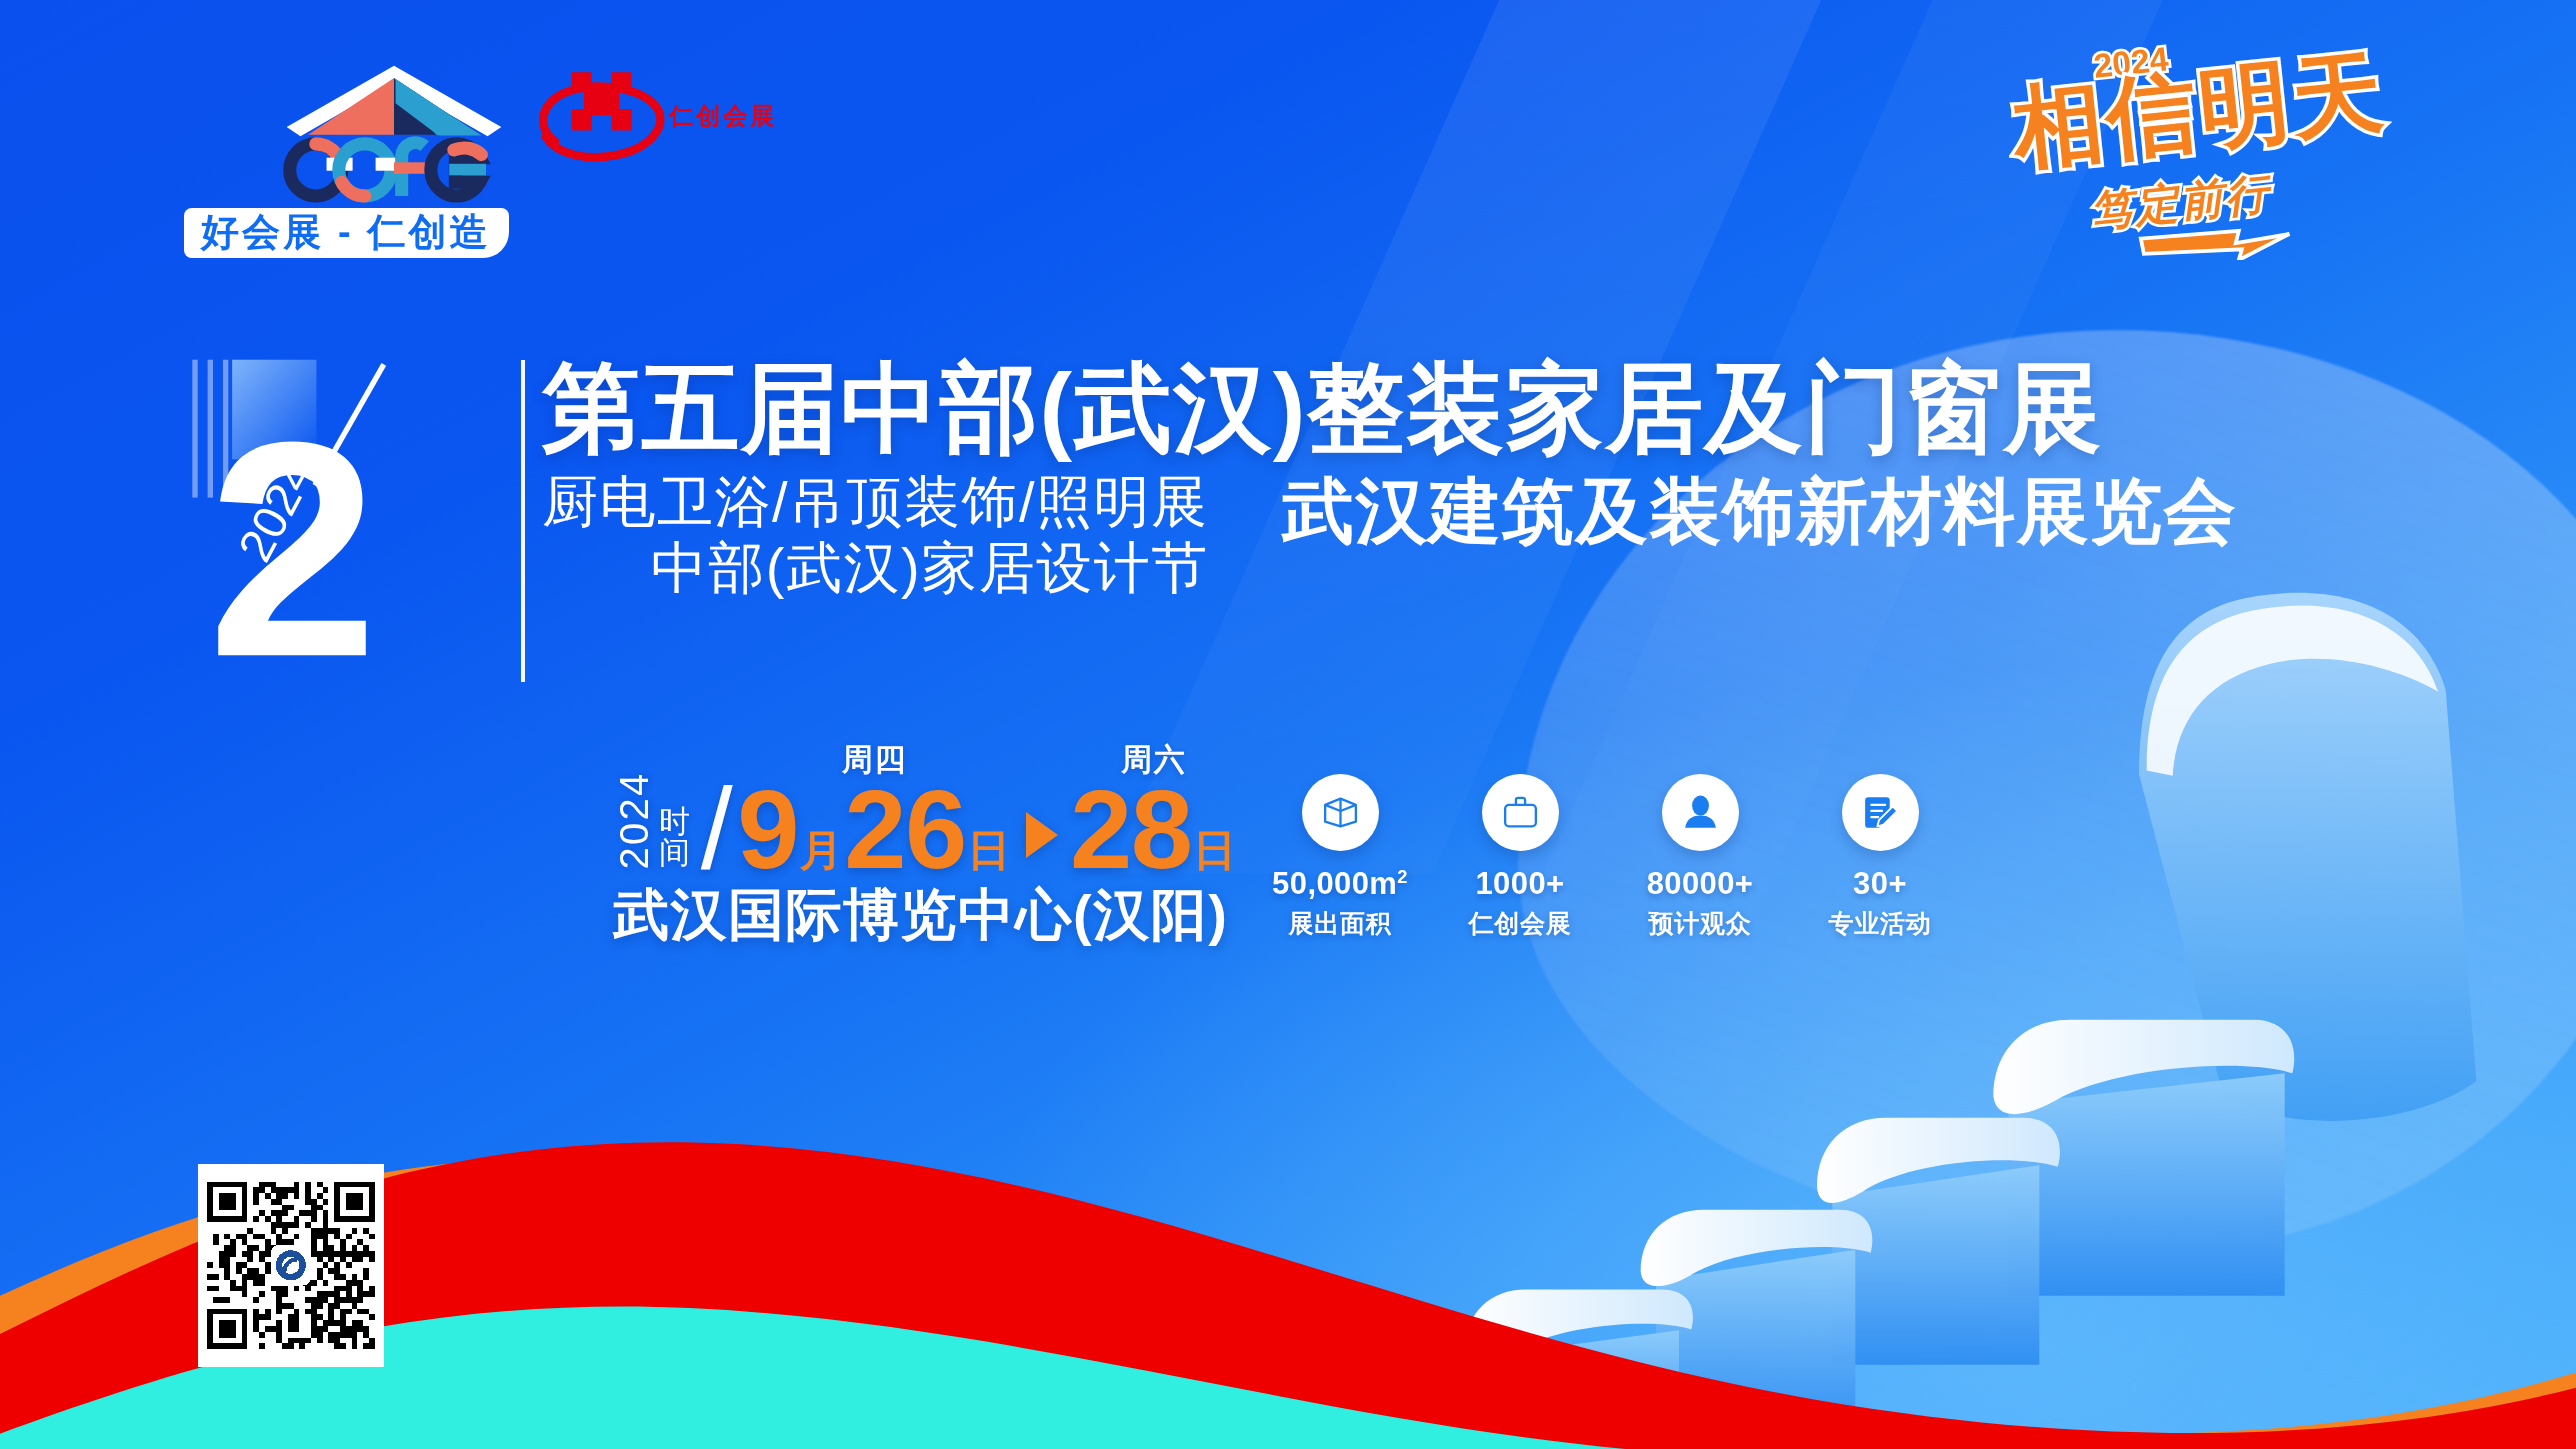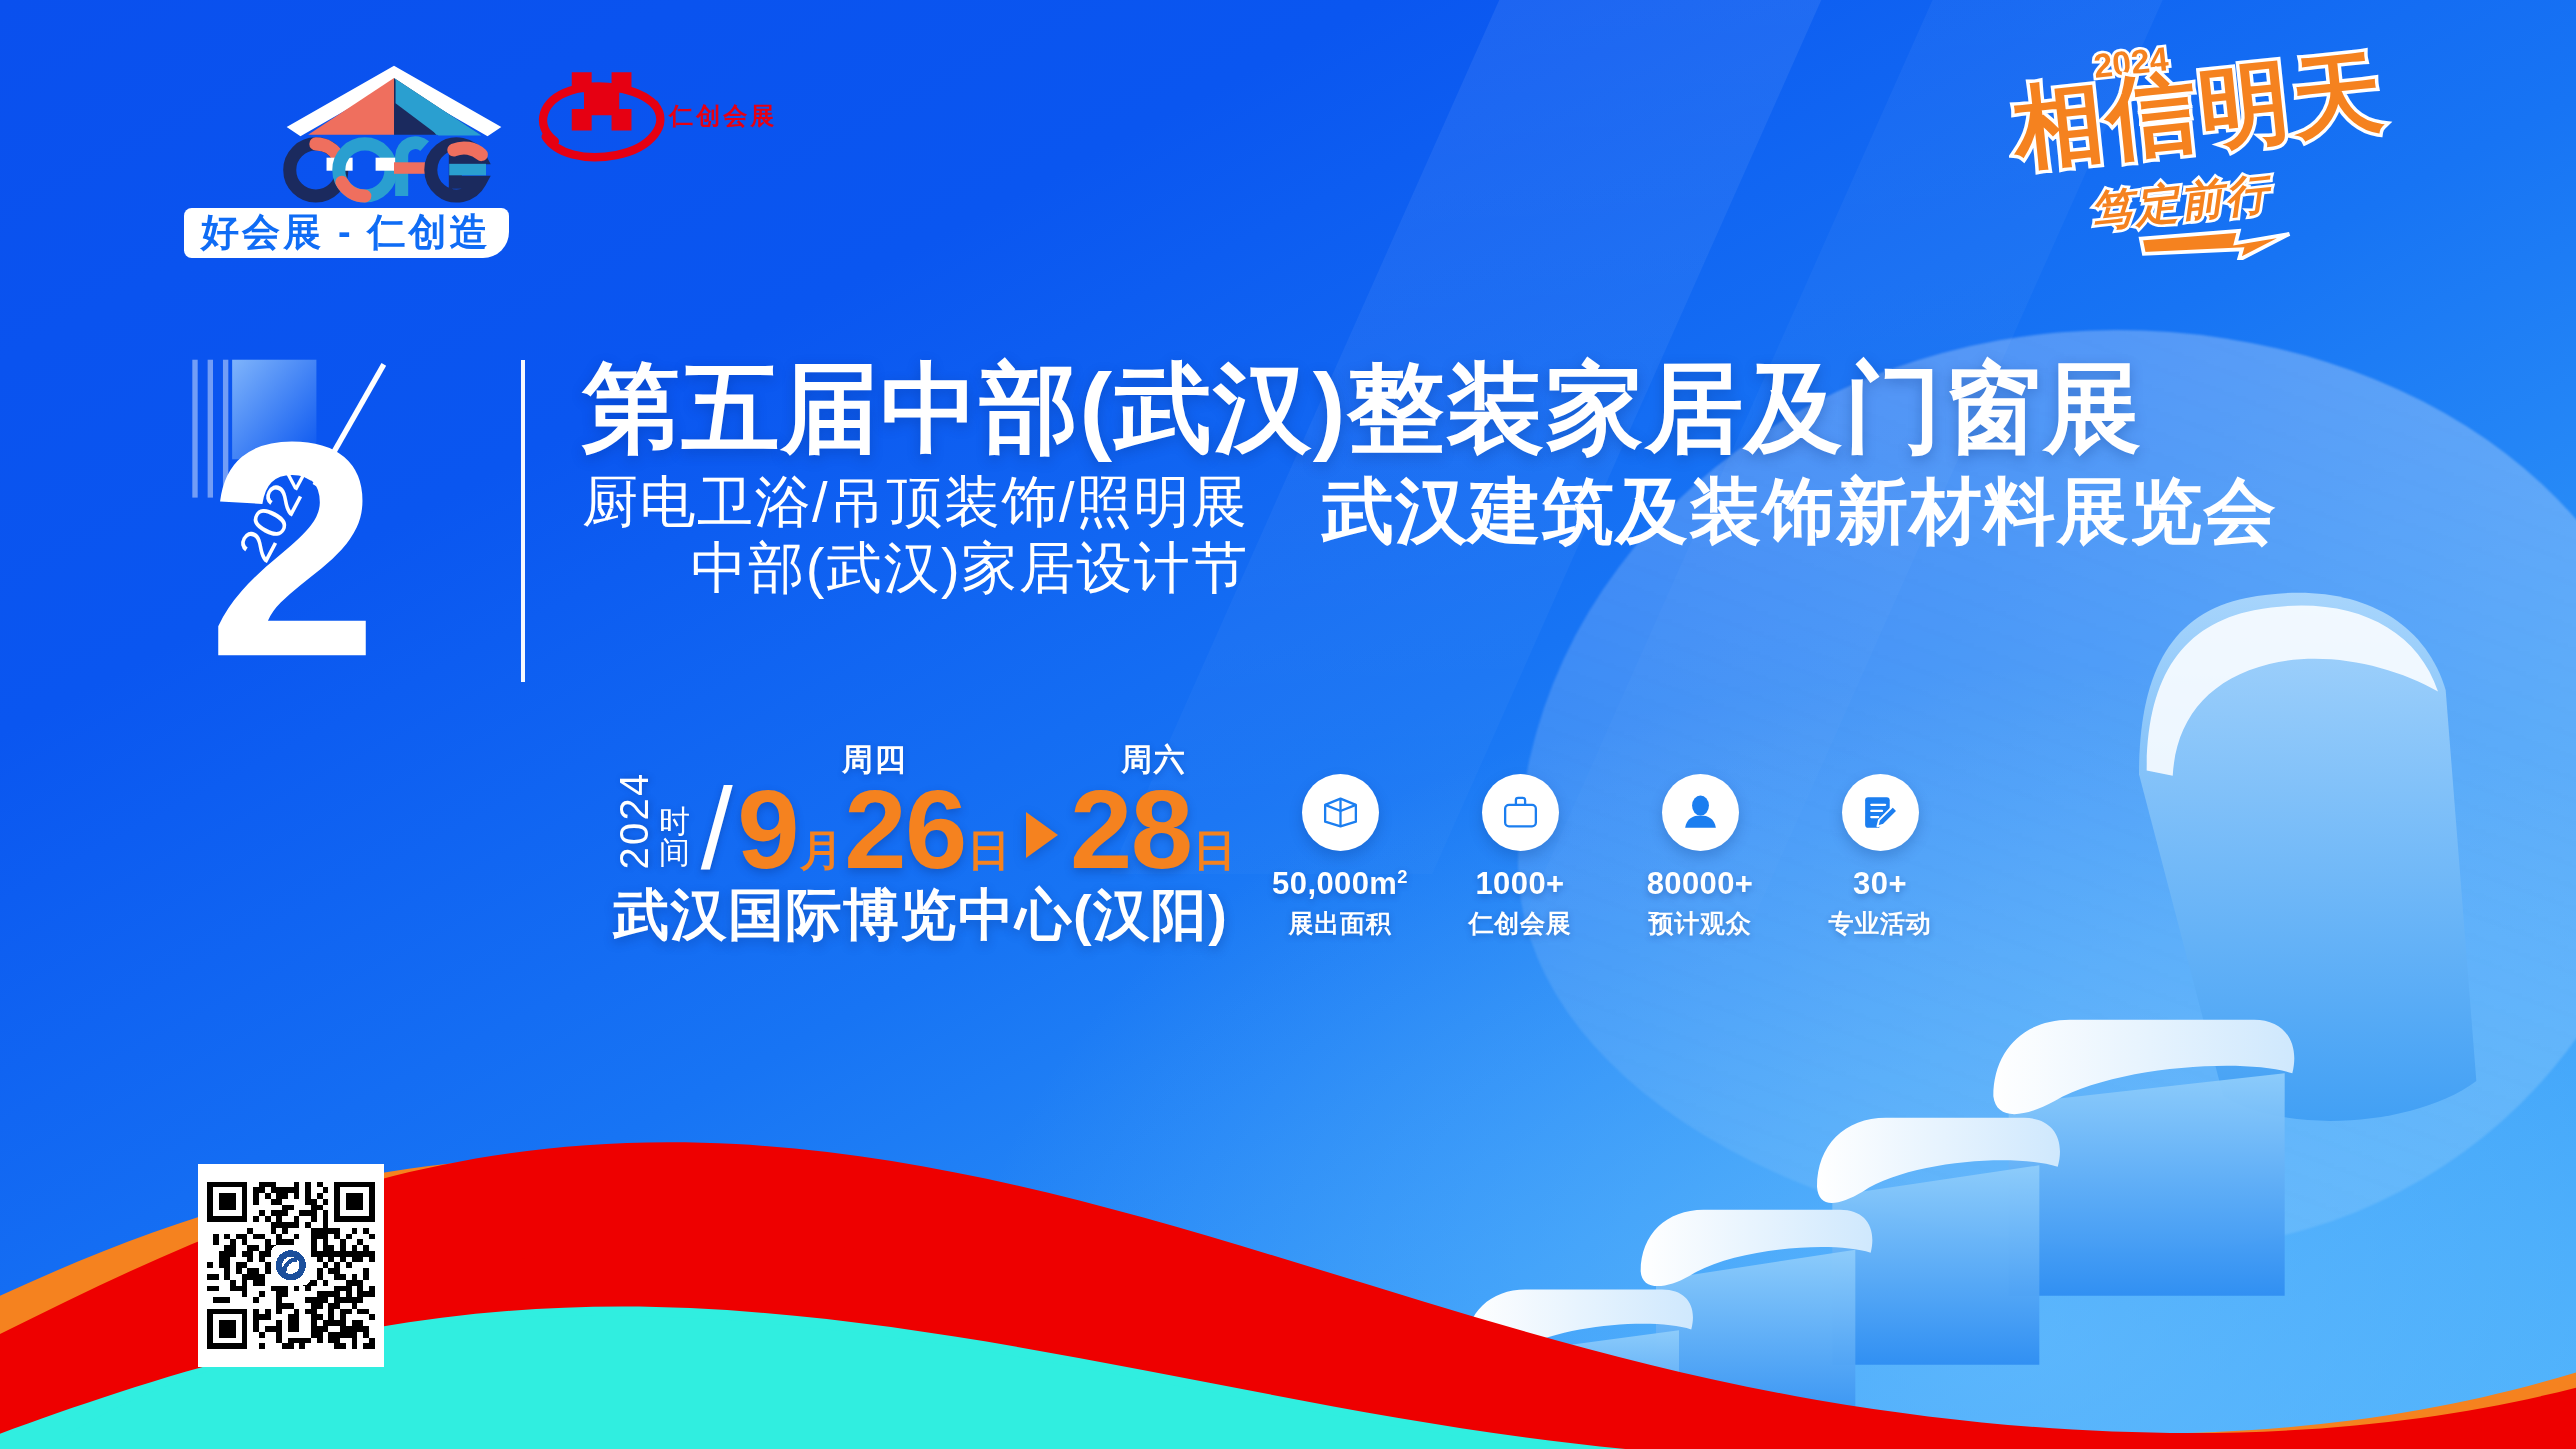--- a/index.html
+++ b/index.html
@@ -72,21 +72,21 @@
   
   .big2{position:absolute;left:192px;top:349px;width:330px;height:360px;}
   .big2 svg{width:100%;height:100%;overflow:visible;}
 
   
   .divider{
     position:absolute;left:521px;top:360px;width:3.8px;height:322px;background:#ffffff;opacity:.96;
   }
 
   
-  .titles{position:absolute;left:582px;top:357px;}
+  .titles{position:absolute;left:542px;top:357px;}
   .title-main{
     color:#ffffff;
     font-size:98px;
     font-weight:bold;
     line-height:1.06;
     letter-spacing:1.5px;
     white-space:nowrap;
     text-shadow:0 3.8px 12.3px rgba(0,40,120,.28);
   }
   .sub-row{display:flex;align-items:flex-start;margin-top:7.7px;}

